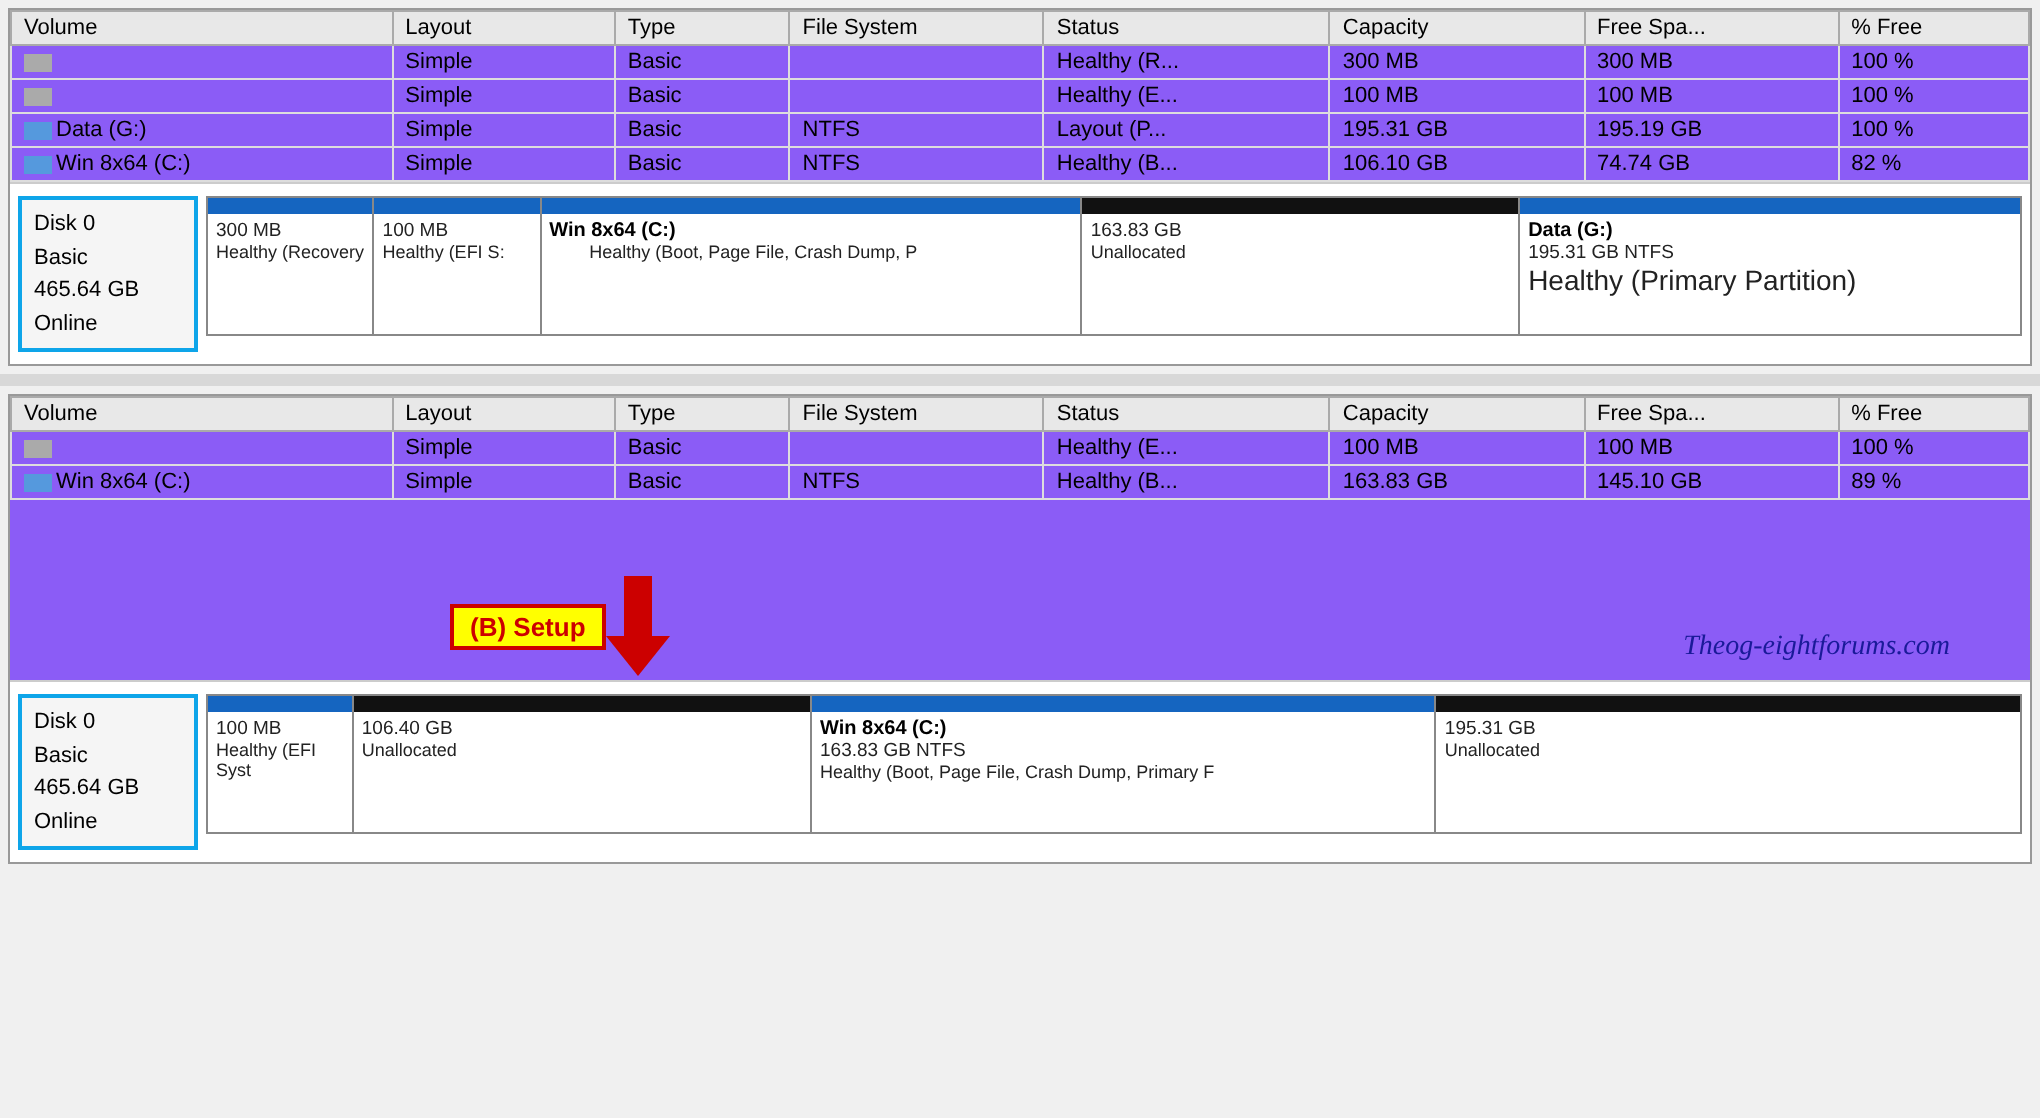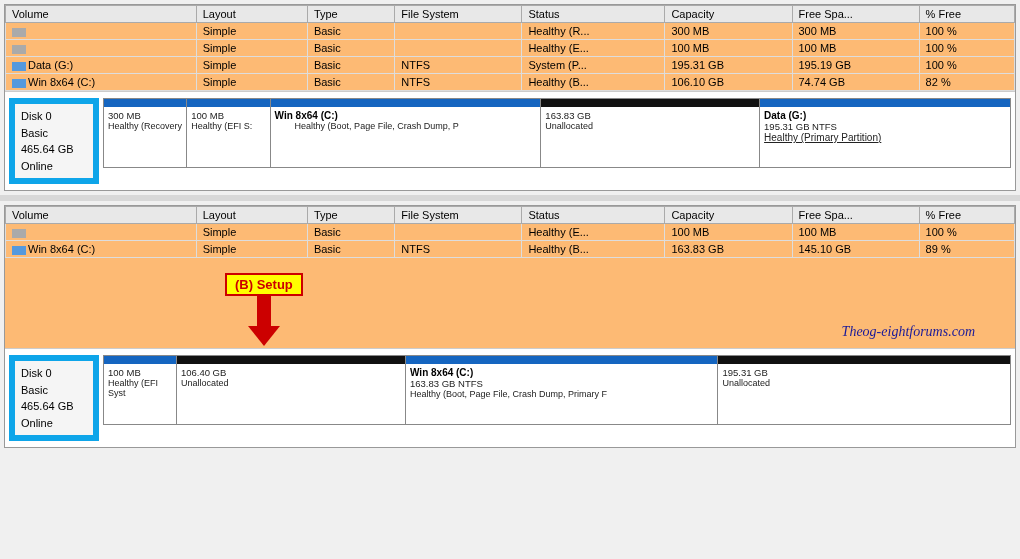--- a/index.html
+++ b/index.html
@@ -6,21 +6,21 @@
     body {
       font-family: 'Segoe UI', Tahoma, sans-serif;
       font-size: 11px;
       background: #f0f0f0;
       width: 1020px;
       min-height: 559px;
       overflow: hidden;
     }
 
     .panel {
-      background: #fdba74;
+      background: #8b5cf6;
       border: 1px solid #999;
       margin: 4px 4px;
     }
 
     
     .disk-table {
       width: 100%;
       border-collapse: collapse;
     }
     .disk-table th {
@@ -47,21 +47,21 @@
       background: white;
       border-top: 1px solid #ccc;
     }
 
     .disk-label-box {
       width: 90px;
       min-width: 90px;
       padding: 4px 6px;
       font-size: 11px;
       line-height: 1.5;
-      border: 6px solid #0ea5e9;
+      border: 2px solid #0ea5e9;
       margin-right: 4px;
       background: #f5f5f5;
     }
 
     .disk-bar-container {
       flex: 1;
       display: flex;
       border: 1px solid #888;
       height: 70px;
       overflow: hidden;
@@ -169,21 +169,21 @@
           <td>Healthy (E...</td>
           <td>100 MB</td>
           <td>100 MB</td>
           <td>100 %</td>
         </tr>
         <tr>
           <td><span style="display:inline-block;width:14px;height:9px;background:#5599dd;margin-right:2px;vertical-align:middle;"></span>Data (G:)</td>
           <td>Simple</td>
           <td>Basic</td>
           <td>NTFS</td>
-          <td>System (P...</td>
+          <td>Layout (P...</td>
           <td>195.31 GB</td>
           <td>195.19 GB</td>
           <td>100 %</td>
         </tr>
         <tr>
           <td><span style="display:inline-block;width:14px;height:9px;background:#5599dd;margin-right:2px;vertical-align:middle;"></span>Win 8x64 (C:)</td>
           <td>Simple</td>
           <td>Basic</td>
           <td>NTFS</td>
           <td>Healthy (B...</td>
@@ -223,21 +223,21 @@
         <div class="disk-segment" style="flex-basis: 24.1379%; flex-grow: 21;">
       <div class="seg-header" style="background:#111;height:8px;margin:-2px -4px 3px -4px;"></div>
 
       <div class="seg-info">163.83 GB</div>
       <div class="seg-info" style="font-size:9px;">Unallocated</div>
     </div>
         <div class="disk-segment" style="flex-basis: 27.5862%; flex-grow: 24;">
       <div class="seg-header" style="background:#1565c0;height:8px;margin:-2px -4px 3px -4px;"></div>
       <div class="seg-title">Data (G:)</div>
       <div class="seg-info">195.31 GB NTFS</div>
-      <div class="seg-info" style="font-size:10px;text-decoration:underline;">Healthy (Primary Partition)</div>
+      <div class="seg-info" style="font-size:14px;">Healthy (Primary Partition)</div>
     </div>
       </div>
   </div>
 </div>
 
 <div class="section-spacer"></div>
 
 <div class="panel">
 
   <table class="disk-table">
@@ -271,21 +271,21 @@
           <td>NTFS</td>
           <td>Healthy (B...</td>
           <td>163.83 GB</td>
           <td>145.10 GB</td>
           <td>89 %</td>
         </tr>
       </tbody>
   </table>
 
   <div style="display:flex; justify-content:flex-start; align-items:flex-end; padding: 6px 0 2px; position:relative; min-height:90px;">
-    <div style="display:flex; flex-direction:column; align-items:center; margin-left: 220px;">
+    <div style="display:flex; flex-direction:row; align-items:center; margin-left: 220px;">
       <div class="setup-label">(B) Setup</div>
       <div class="arrow-down">
         <div class="arrow-shaft"></div>
         <div class="arrow-head"></div>
       </div>
     </div>
     <div class="watermark" style="font-family:Georgia,serif; font-size:14px; color:#1a1a99; font-style:italic; position:absolute; right:40px; bottom:8px;">Theog-eightforums.com</div>
   </div>
 
   <div class="disk-visual-container">

